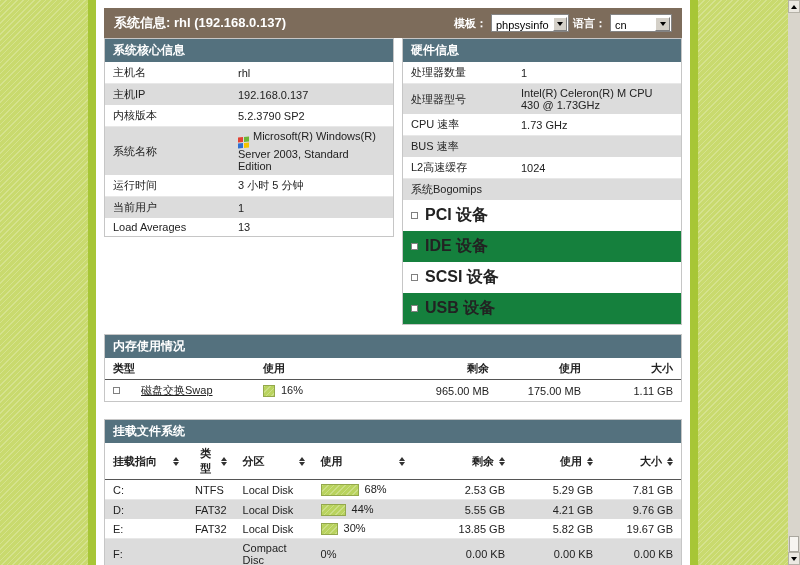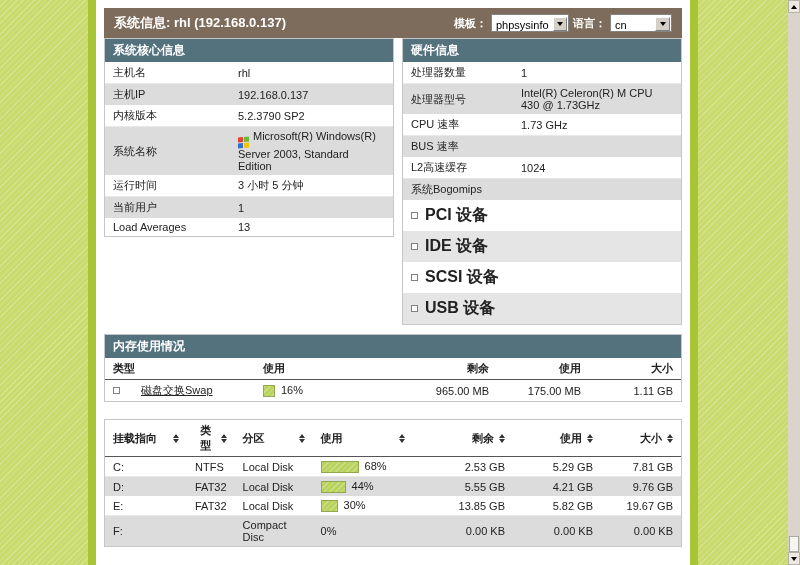--- a/index.html
+++ b/index.html
@@ -50,21 +50,21 @@
   table { width: 100%; border-collapse: collapse; font-size: 11px; }
   td, th { padding: 3px 8px; vertical-align: middle; }
   th { font-weight: bold; border-bottom: 1px solid #555; }
   tr.alt { background: #dcdcdc; }
   tr.sep td { border-bottom: 1px solid #e8e8e8; }
   .lbl-col { width: 125px; }
   .lbl-col-hw { width: 110px; }
   .t-r { text-align: right; }
   
   .device-row { display: flex; align-items: center; gap: 7px; padding: 5px 8px; font-weight: bold; font-size: 16px; cursor: pointer; }
-  .device-row.alt { background: #e5e5e5; }
+  .device-row.alt { background: #15803d; }
   .toggle-sq { width: 7px; height: 7px; border: 1px solid #808080; background: #fff; display: inline-block; flex: 0 0 auto; }
   
   .winlogo { display: inline-grid; grid-template-columns: 5px 5px; grid-template-rows: 5px 5px; gap: 1px; vertical-align: -2px; margin-right: 4px; transform: skewY(-4deg); }
   .winlogo i { display: block; }
   .wl-r { background: #e34234; } .wl-g { background: #6fb536; } .wl-b { background: #2f6fd0; } .wl-y { background: #f5c400; }
   
   .bar {
     display: inline-block; height: 12px; vertical-align: middle;
     background-color: #b9d35e; border: 1px solid #93a84c; margin-right: 6px;
     background-image: repeating-linear-gradient(135deg, rgba(255,255,255,.25) 0 1px, rgba(0,0,0,0) 1px 4px);
@@ -231,20 +231,21 @@
           <td><span class="bar" style="width: 12px;"></span><span>16%</span></td>
           <td class="t-r">965.00 MB</td>
           <td class="t-r">175.00 MB</td>
           <td class="t-r">1.11 GB</td>
         </tr>
       </tbody>
     </table>
   </div>
 
   <div class="panel fs-panel section-gap">
+    <div class="panel-h">挂载文件系统</div>
     <table>
       <thead>
         <tr>
           <th class="fs-c1">
               <span class="th-flex">
                 <span>挂载指向</span>
                 <span class="sort-icon">
                   <span class="su"></span>
                   <span class="sd"></span>
                 </span>

